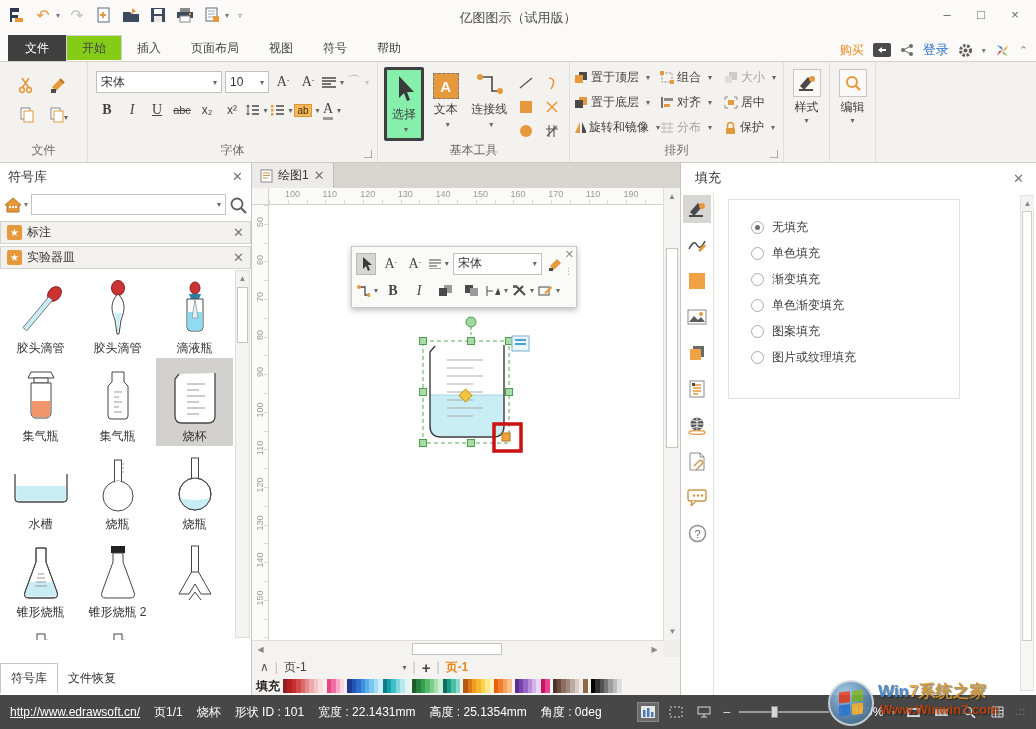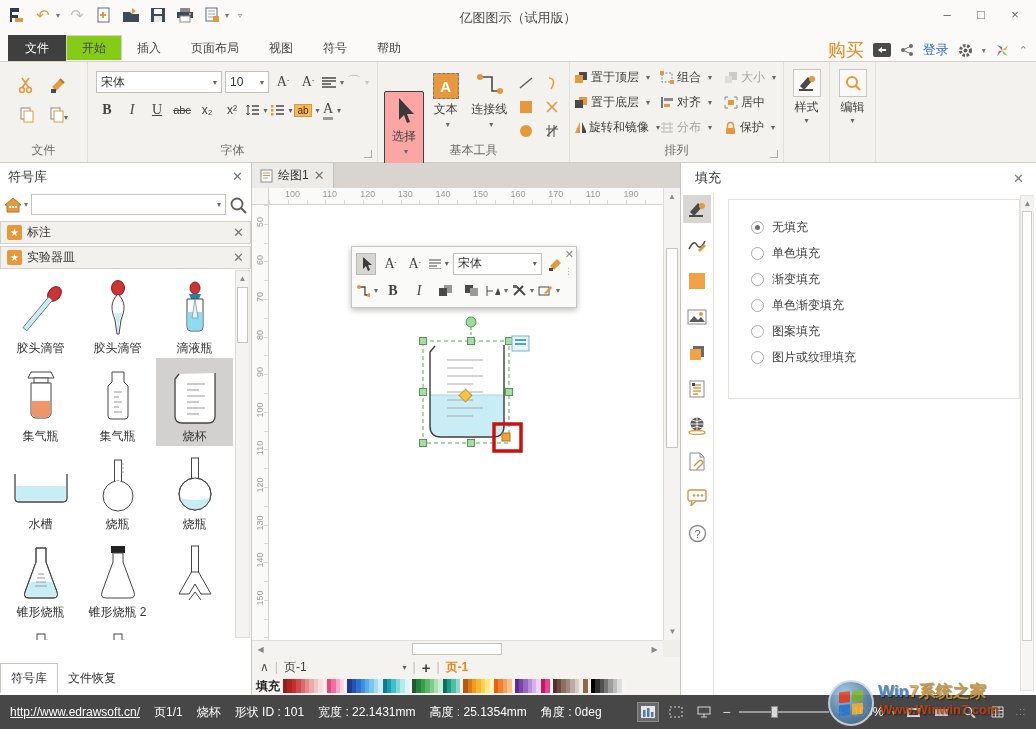--- a/index.html
+++ b/index.html
@@ -20,21 +20,21 @@
   .app-title { position:absolute; top:9px; left:0; width:100%; text-align:center; color:#4a4a4a; font-size:13px; pointer-events:none; }
   .winctl { position:absolute; right:4px; top:2px; display:flex; }
   .winctl > div { width:34px; height:24px; display:flex; align-items:center; justify-content:center; color:#666; font-size:13px; }
 
   
   .tabbar { position:absolute; top:36px; left:0; width:1036px; height:26px; background:#fbfaf8; border-bottom:1px solid #d4d0ca; display:flex; align-items:flex-end; }
   .file-tab { width:58px; height:26px; background:#3f3f3f; color:#fff; display:flex; align-items:center; justify-content:center; margin-left:8px; }
   .rtab { height:26px; padding:0 15px; display:flex; align-items:center; color:#444; }
   .rtab.active { background:#84cc16; border:1px solid #d4d0ca; border-bottom:1px solid #fff; }
   .tabbar-right { position:absolute; right:8px; top:3px; display:flex; align-items:center; gap:9px; height:22px; }
-  .buy { color:#e8891d; font-size:18px; }
+  .buy { color:#e8891d; font-size:12px; }
   .login { color:#2a6fc9; font-size:13px; }
   .ddsmall { font-size:8px; color:#777; }
   .collapse-arrow { color:#888; font-size:11px; }
 
   
   .ribbon { position:absolute; top:62px; left:0; width:1036px; height:101px; background:#f4f2ee; border-bottom:1px solid #cfccc6; display:flex; }
   .rgroup { height:100%; border-right:1px solid #e2dfd9; position:relative; display:flex; flex-direction:column; }
   .rgroup .glabel { position:absolute; bottom:3px; left:0; width:100%; text-align:center; color:#6b6b6b; font-size:12px; }
   .launcher { position:absolute; bottom:3px; right:4px; width:10px; height:10px; border-left:1px solid #999; border-bottom:1px solid #999; transform:rotate(-90deg) scale(.8); }
   .rbtn { display:flex; align-items:center; justify-content:center; border-radius:2px; }
@@ -42,21 +42,21 @@
   .g-file { width:88px; }
   .g-file .grid { display:grid; grid-template-columns:30px 34px; grid-template-rows:30px 30px; justify-content:center; margin-top:8px; align-items:center; justify-items:center; }
   .g-font { width:290px; padding:6px 6px 0 8px; }
   .fontrow { display:flex; align-items:center; gap:3px; height:28px; }
   .selbox { background:#fff; border:1px solid #c3c0ba; height:22px; display:flex; align-items:center; padding:0 4px; justify-content:space-between; color:#333; }
   .caret { font-size:8px; color:#666; margin-left:4px; }
   .fmt { width:22px; height:22px; display:flex; align-items:center; justify-content:center; }
   .g-basic { width:192px; }
   .basicwrap { display:flex; padding:5px 4px 0 6px; gap:2px; }
   .bigbtn { width:42px; height:74px; display:flex; flex-direction:column; align-items:center; padding-top:4px; gap:2px; border-radius:2px; }
-  .bigbtn.sel { background:#fca5a5; border:1px solid #404040;margin-top:24px; }
+  .bigbtn.sel { background:#86efac; border:3px solid #404040; }
   .bigbtn .blabel { color:#3e3e3e; }
   .smallgrid { display:grid; grid-template-columns:26px 26px; grid-template-rows:24px 24px 24px; margin-top:4px; align-items:center; justify-items:center; }
   .g-arrange { width:214px; }
   .arrgrid { display:grid; grid-template-columns:86px 64px 60px; grid-template-rows:25px 25px 25px; padding:3px 0 0 4px; }
   .arritem { display:flex; align-items:center; gap:3px; color:#3e3e3e; white-space:nowrap; }
   .arritem.disabled { color:#a8a5a0; }
   .g-one { width:46px; }
   .g-one .iconbox { width:28px; height:28px; border:1px solid #c9c6c0; background:#faf9f7; margin:7px auto 2px auto; display:flex; align-items:center; justify-content:center; }
   .g-one .olabel { text-align:center; color:#3e3e3e; }
   .g-one .ocaret { text-align:center; font-size:8px; color:#666; }
@@ -116,21 +116,21 @@
   .ft-btn.sel { background:#d8d6d2; border:1px solid #bcb9b4; }
   .ft-close { position:absolute; right:2px; top:1px; color:#888; font-size:11px; }
   .ft-dots { position:absolute; right:3px; top:22px; color:#b5b2ad; font-size:9px; line-height:5px; }
 
   
   .fill-panel { position:absolute; top:163px; left:680px; width:356px; height:532px; background:#fff; border-left:1px solid #c9c6c0; }
   .fp-header { height:30px; display:flex; align-items:center; justify-content:space-between; padding:0 12px 0 14px; font-size:13px; color:#333; }
   .fp-strip { position:absolute; top:30px; left:0; width:33px; height:502px; border-right:1px solid #e5e2dd; display:flex; flex-direction:column; align-items:center; padding-top:2px; gap:8px; }
   .fp-ic { width:28px; height:28px; display:flex; align-items:center; justify-content:center; }
   .fp-ic.sel { background:#d8d6d2; }
-  .fp-body { position:absolute; top:36px; left:47px; width:292px; height:200px; border:1px solid #e3e0db; padding:14px 0 0 22px; }
+  .fp-body { position:absolute; top:36px; left:47px; width:232px; height:200px; border:1px solid #e3e0db; padding:14px 0 0 22px; }
   .fopt { display:flex; align-items:center; gap:8px; height:26px; color:#3c3c3c; }
   .radio { width:13px; height:13px; border-radius:50%; border:1px solid #ababab; background:#fff; position:relative; }
   .radio.sel::after { content:""; position:absolute; left:3px; top:3px; width:5px; height:5px; border-radius:50%; background:#6e6e6e; }
   .fp-scroll { position:absolute; top:32px; right:2px; width:14px; height:496px; background:#f7f6f4; border:1px solid #e5e2dd; }
   .fp-thumb { position:absolute; top:15px; left:1px; width:10px; height:430px; background:#fff; border:1px solid #cfccc6; }
 
   
   .statusbar { position:absolute; top:695px; left:0; width:1036px; height:34px; background:#474747; color:#fff; display:flex; align-items:center; padding:0 10px; gap:14px; font-size:12px; }
   .statusbar .link { text-decoration:underline; color:#fff; }
   .sb-right { position:absolute; right:10px; top:0; height:34px; display:flex; align-items:center; gap:8px; }

